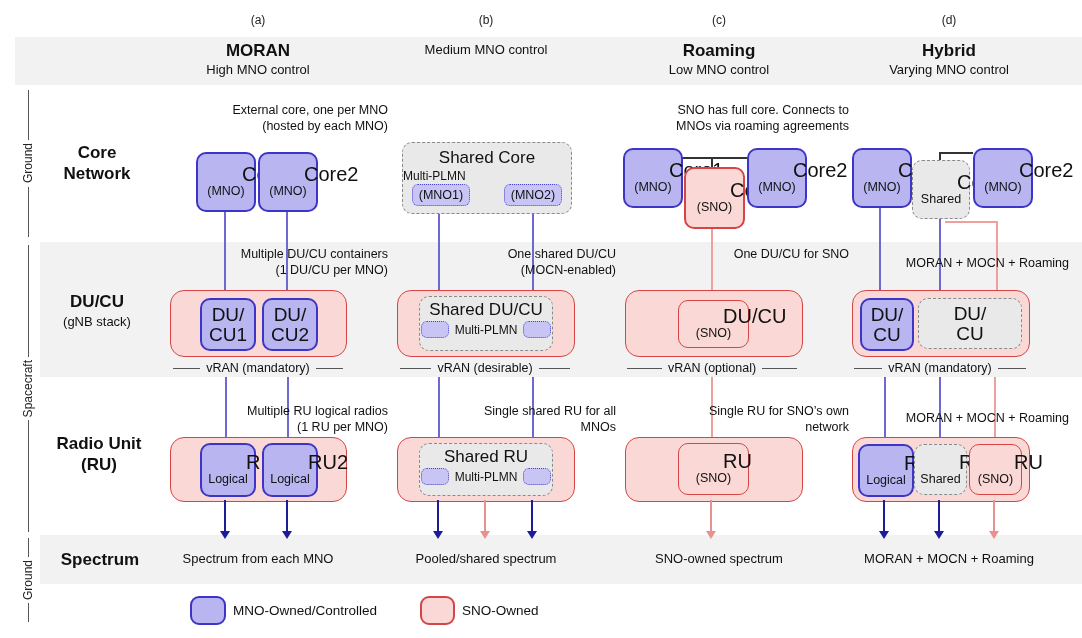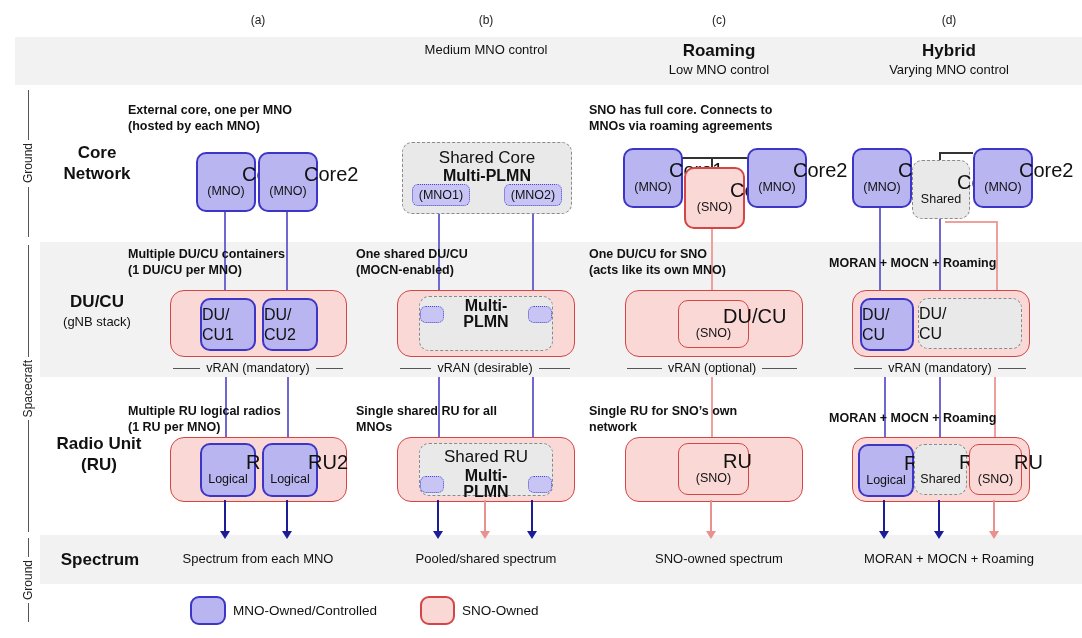--- a/index.html
+++ b/index.html
@@ -9,32 +9,32 @@
   .center{text-align:center;}
   .band{background:#f2f2f2;}
   .letter{font-size:12px;color:#222;}
   .h-title{font-size:17px;font-weight:bold;line-height:20px;}
   .h-sub{font-size:13px;line-height:17px;}
   .rail{display:flex;flex-direction:column;align-items:center;width:16px;}
   .rail-line{flex:1;width:1px;background:#555;}
   .rail-label{writing-mode:vertical-rl;transform:rotate(180deg);font-size:12px;color:#222;padding:3px 0;}
   .rowlabel-b{font-size:17px;font-weight:bold;line-height:21px;}
   .rowlabel-r{font-size:13px;line-height:19px;}
-  .note{font-size:12.5px;line-height:16px;text-align:left;z-index:3;font-weight:bold;}
+  .note{font-size:12.5px;line-height:16px;text-align:right;z-index:3;}
   .box-blue{background:#b9b5f1;border:2px solid #3d35c6;border-radius:10px;z-index:4;}
   .box-pink-outer{background:#fad8d6;border:1.6px solid #d64545;border-radius:14px;z-index:2;}
   .box-pink-inner{background:#fad8d6;border:1.5px solid #d64545;border-radius:10px;z-index:4;}
   .box-gray{background:#e9e9e9;border:1.6px dashed #8a8a8a;border-radius:10px;z-index:4;}
   .mini-dotted{background:#c8c5f5;border:1.6px dotted #4a45d0;border-radius:6px;z-index:5;}
   .colbox{display:flex;flex-direction:column;justify-content:center;text-align:center;}
   .bt{font-size:20px;line-height:19px;padding-left:44px;}
   .bs{font-size:12.5px;line-height:15px;}
-  .sl{font-size:16px;line-height:20px;text-align:left;}
+  .sl{font-size:19px;line-height:20px;text-align:center;}
   .sc-title{font-size:17px;line-height:21px;text-align:center;margin-top:4px;}
-  .sc-sub{font-size:16px;line-height:16px;text-align:center;font-weight:bold;}
+  .sc-sub{font-size:12px;line-height:16px;text-align:left;}
   .tenant{position:absolute;display:flex;align-items:center;justify-content:center;font-size:12.5px;}
   .plmn-row{display:flex;align-items:center;justify-content:center;gap:6px;margin-top:1px;}
   .vl{position:absolute;width:1.5px;z-index:1;}
   .hl{position:absolute;height:1.5px;z-index:1;}
   .c-purple{background:#6f68d2;}
   .c-pink{background:#efa09d;}
   .c-black{background:#333;}
   .vran{display:flex;align-items:center;z-index:3;}
   .vran .ln{flex:1;height:1px;background:#555;}
   .vran .tx{font-size:12.5px;padding:0 6px;white-space:nowrap;}
@@ -54,20 +54,24 @@
 
   <div class="abs band" style="left:15px;top:37px;width:1067px;height:48px"></div>
   <div class="abs band" style="left:40px;top:242px;width:1042px;height:135px"></div>
   <div class="abs band" style="left:40px;top:535px;width:1042px;height:49px"></div>
 
   <div class="abs center letter" style="left:218px;top:13px;width:80px">(a)</div>
   <div class="abs center letter" style="left:446px;top:13px;width:80px">(b)</div>
   <div class="abs center letter" style="left:679px;top:13px;width:80px">(c)</div>
   <div class="abs center letter" style="left:909px;top:13px;width:80px">(d)</div>
 
+  <div class="abs center" style="left:138px;top:41px;width:240px">
+    <div class="h-title">MORAN</div>
+    <div class="h-sub">High MNO control</div>
+  </div>
   <div class="abs center" style="left:366px;top:41px;width:240px">
     <div class="h-sub">Medium MNO control</div>
   </div>
   <div class="abs center" style="left:599px;top:41px;width:240px">
     <div class="h-title">Roaming</div>
     <div class="h-sub">Low MNO control</div>
   </div>
   <div class="abs center" style="left:829px;top:41px;width:240px">
     <div class="h-title">Hybrid</div>
     <div class="h-sub">Varying MNO control</div>
@@ -164,20 +168,21 @@
   </div>
   <div class="vl c-purple" style="left:438px;top:212px;height:86px"></div>
   <div class="vl c-purple" style="left:532px;top:212px;height:86px"></div>
 
   <div class="abs note" style="left:356px;top:246px;width:260px">
     <div>One shared DU/CU</div>
     <div>(MOCN-enabled)</div>
   </div>
   <div class="abs box-pink-outer" style="left:397px;top:290px;width:176px;height:65px"></div>
   <div class="abs box-gray" style="left:419px;top:296px;width:132px;height:53px">
+    <div class="sc-title" style="margin-top:2px">Shared DU/CU</div>
     <div class="plmn-row">
       <div class="mini-dotted" style="width:26px;height:15px"></div>
       <span class="sc-sub">Multi-PLMN</span>
       <div class="mini-dotted" style="width:26px;height:15px"></div>
     </div>
   </div>
   <div class="abs vran" style="left:400px;top:361px;width:170px">
     <div class="ln"></div>
     <span class="tx">vRAN (desirable)</span>
     <div class="ln"></div>
@@ -218,21 +223,20 @@
     <div class="bs">(SNO)</div>
   </div>
   <div class="abs box-blue colbox" style="left:747px;top:148px;width:56px;height:56px">
     <div class="bt">Core2</div>
     <div class="bs">(MNO)</div>
   </div>
   <div class="vl c-pink" style="left:711px;top:225px;height:77px"></div>
 
   <div class="abs note" style="left:589px;top:246px;width:260px">
     <div>One DU/CU for SNO</div>
-    <div>(acts like its own MNO)</div>
   </div>
   <div class="abs box-pink-outer" style="left:625px;top:290px;width:176px;height:65px"></div>
   <div class="abs box-pink-inner colbox" style="left:678px;top:300px;width:69px;height:46px">
     <div class="bt">DU/CU</div>
     <div class="bs">(SNO)</div>
   </div>
   <div class="abs vran" style="left:627px;top:361px;width:170px">
     <div class="ln"></div>
     <span class="tx">vRAN (optional)</span>
     <div class="ln"></div>

